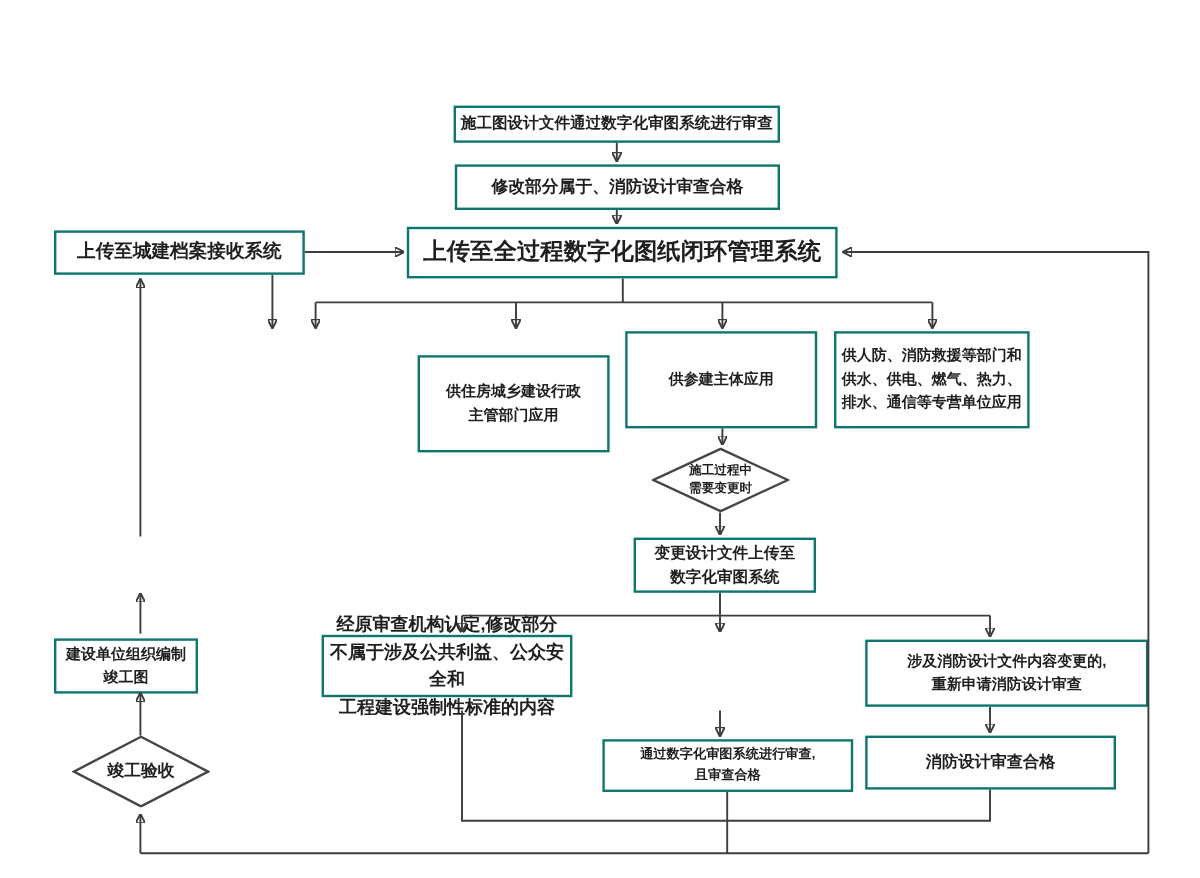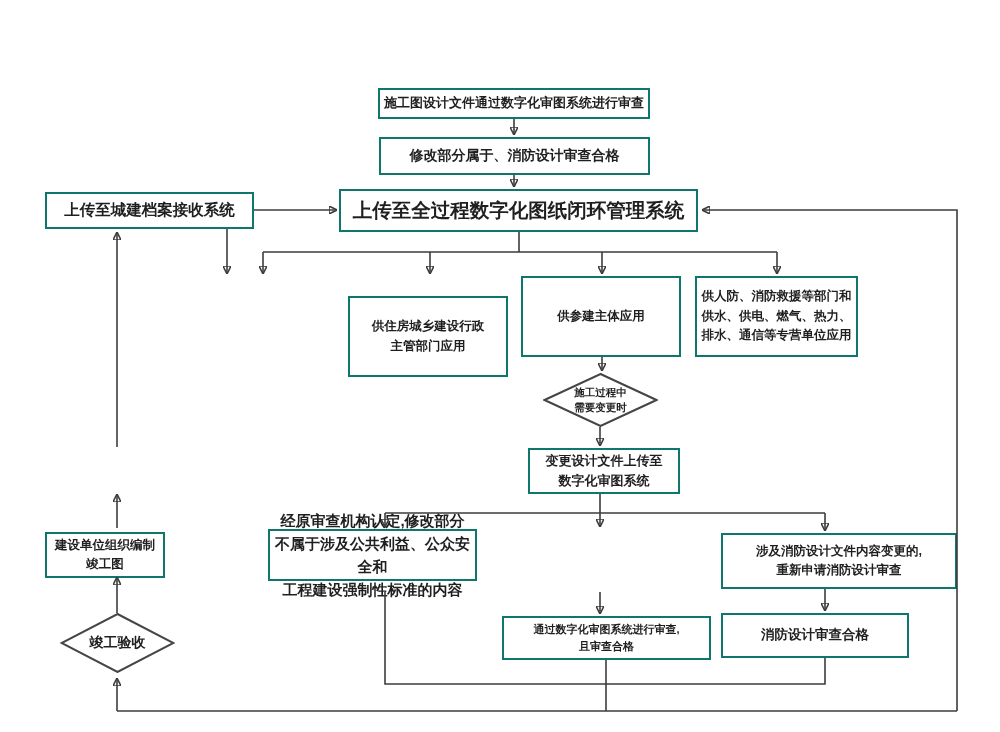--- a/index.html
+++ b/index.html
@@ -67,21 +67,21 @@
 不属于涉及公共利益、公众安全和
 工程建设强制性标准的内容</div>
 
 
   <div class="node" style="left:721px;top:533px;width:236px;height:56px;font-size:12.5px;">涉及消防设计文件内容变更的,
 重新申请消防设计审查</div>
 
   <div class="node" style="left:502px;top:616px;width:209px;height:44px;font-size:11px;">通过数字化审图系统进行审查,
 且审查合格</div>
 
-  <div class="node" style="left:721px;top:613px;width:188px;height:45px;font-size:13.5px;">消防设计审查合格</div>
+  <div class="node" style="left:721px;top:613px;width:209px;height:45px;font-size:13.5px;">消防设计审查合格</div>
 
 
   <div class="node" style="left:45px;top:532px;width:120px;height:46px;font-size:12.5px;">建设单位组织编制
 竣工图</div>
 
   <div class="diamond" style="left:60px;top:613px;width:115px;height:60px;">
     <svg viewBox="0 0 115 60" preserveAspectRatio="none">
       <polygon points="57.5,1 113.5,30 57.5,59 1.5,30" fill="#ffffff" stroke="#454545" stroke-width="2"></polygon>
     </svg>
     <span class="dlabel" style="font-size:14px;">竣工验收</span>

